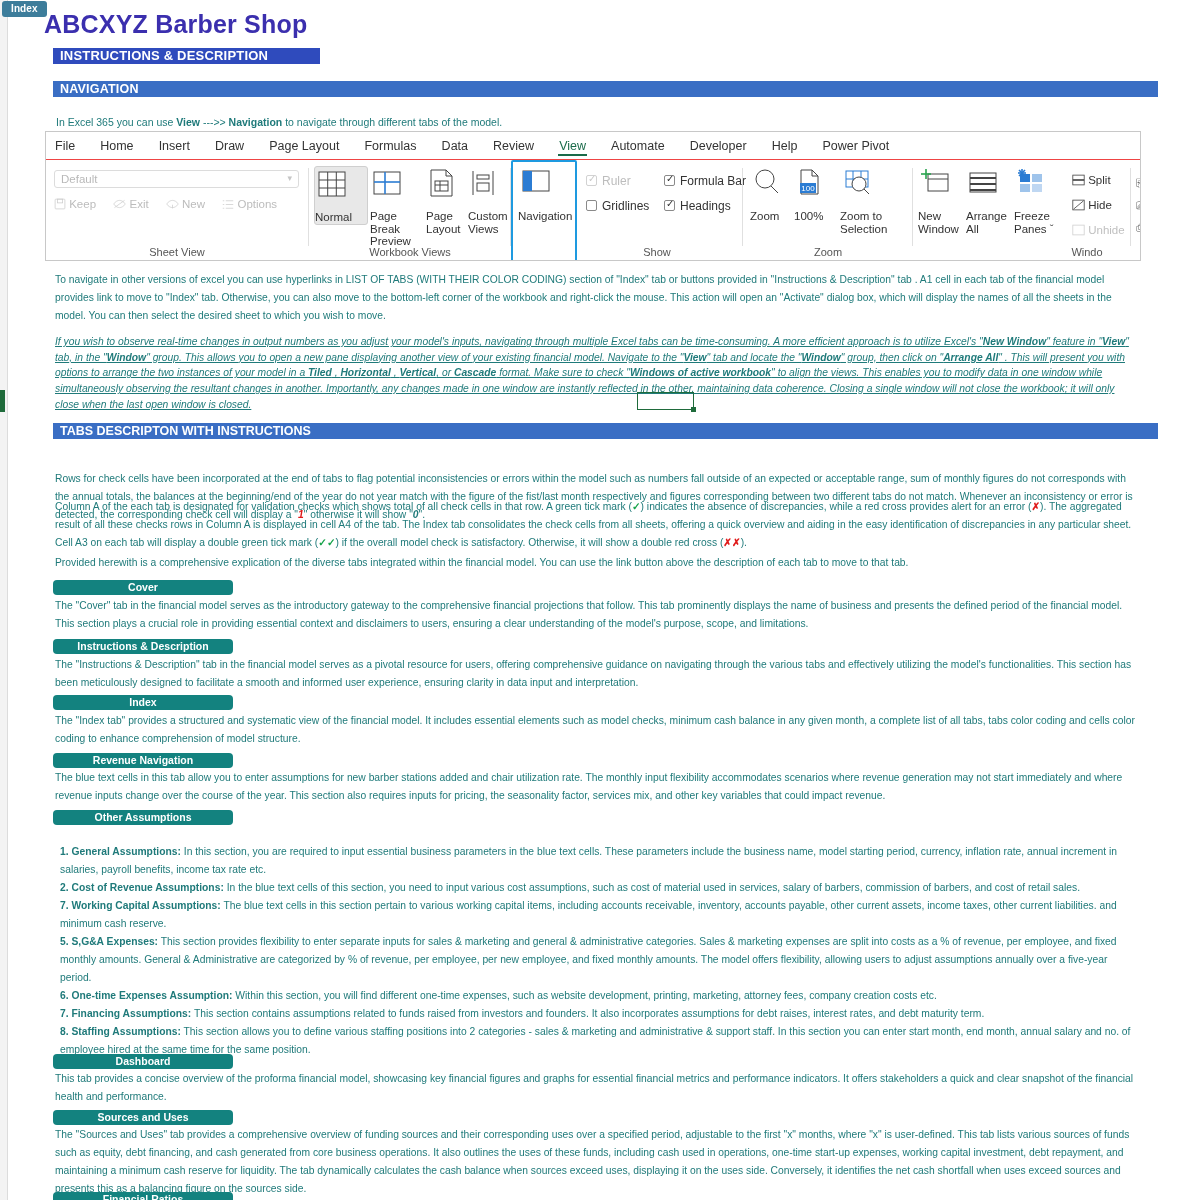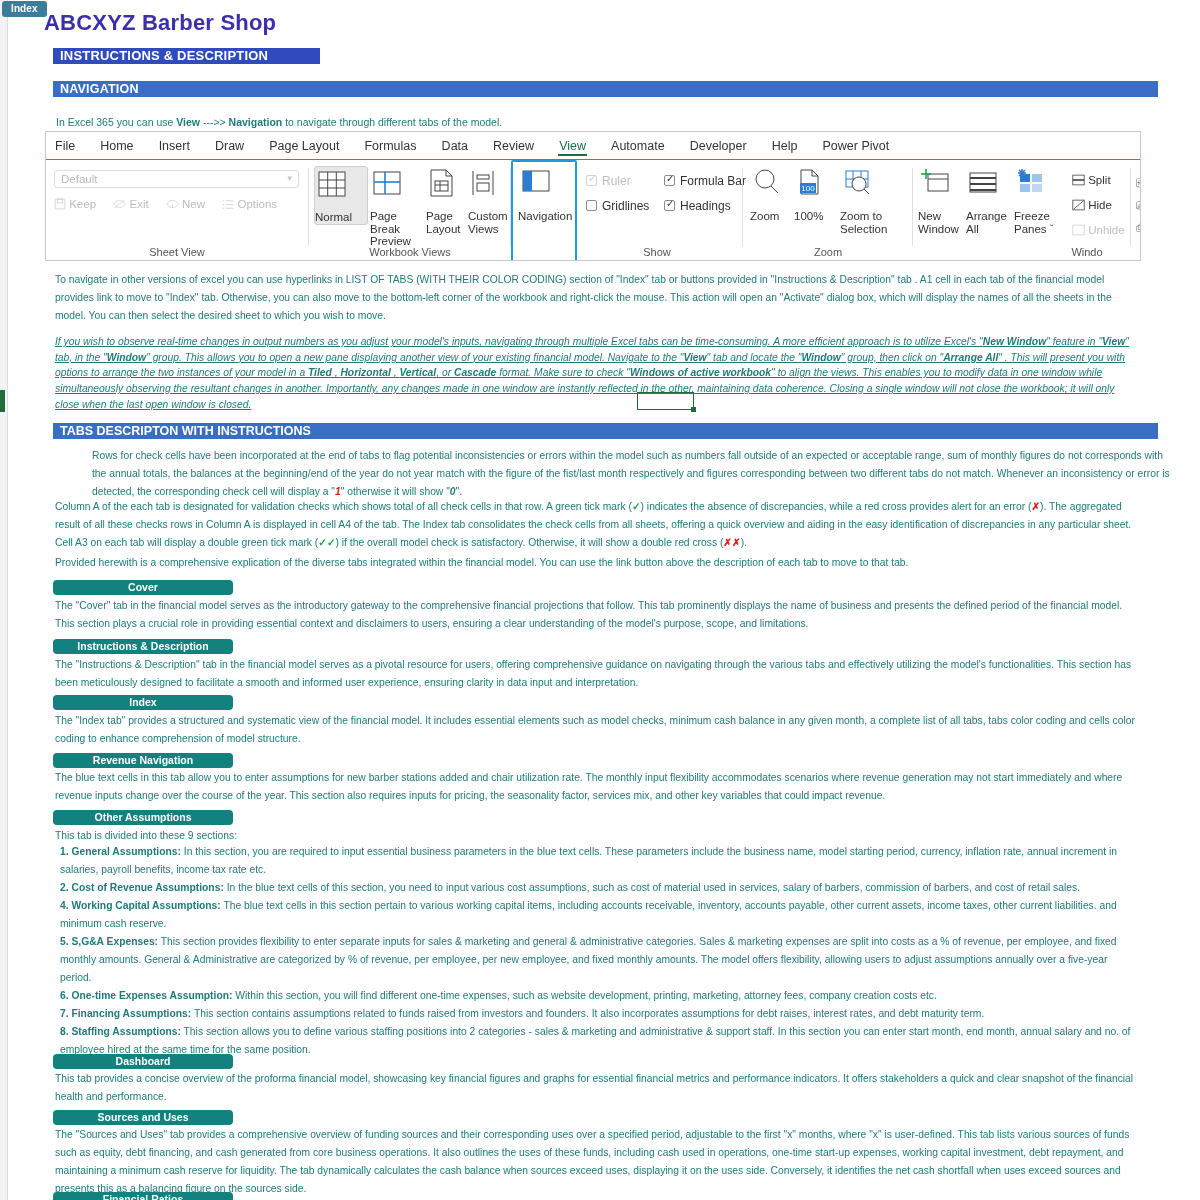--- a/index.html
+++ b/index.html
@@ -23,21 +23,21 @@
     position:absolute; left:2px; top:1px;
     background:#3d7d9b; color:#ffffff;
     font-weight:bold; font-size:10px;
     padding:2px 9px 3px 9px;
     border-radius:3px;
     letter-spacing:.1px;
   }
 
   .title {
     position:absolute; left:44px; top:10px;
-    font-size:22px; font-weight:bold; color:#3b2fae;
+    font-size:25px; font-weight:bold; color:#3b2fae;
     letter-spacing:.2px;
   }
 
   .banner-main {
     position:absolute; left:53px; top:48px;
     width:267px; height:16px;
     background:#2f4bbd; color:#ffffff;
     font-size:13px; font-weight:bold;
     padding-left:7px; line-height:16px;
     letter-spacing:.2px;
@@ -444,21 +444,21 @@
   <div class="para" style="top:271px;">To navigate in other versions of excel you can use hyperlinks in LIST OF TABS (WITH THEIR COLOR CODING) section of "Index" tab or buttons provided in  "Instructions &amp; Description" tab . A1 cell in each tab of the financial model provides link to move to "Index" tab. Otherwise, you can also move to the bottom-left corner of the workbook and right-click the mouse. This action will open an "Activate" dialog box, which will display the names of all the sheets in the model. You can then select the desired sheet to which you wish to move.</div>
 
   <div class="para ital" style="top:334px;">
     <span>If you wish to observe real-time changes in output numbers as you adjust your model's inputs, navigating through multiple Excel tabs can be time-consuming. A more efficient approach is to utilize Excel's "</span><b>New Window</b><span>" feature in "</span><b>View</b><span>" tab, in the "</span><b>Window</b><span>" group. This allows you to open a new pane displaying another view of your existing financial model. Navigate to the "</span><b>View</b><span>" tab and locate the "</span><b>Window</b><span>" group, then click on "</span><b>Arrange All</b><span>" . This will present you with options to arrange the two instances of your model in a </span><b>Tiled</b><span> , </span><b>Horizontal</b><span> , </span><b>Vertical</b><span>, or </span><b>Cascade</b><span> format. Make sure to check "</span><b>Windows of active workbook</b><span>" to align the views. This  enables you to modify data in one window while simultaneously observing the resultant changes in another. Importantly, any changes made in one window are instantly reflected in the other, maintaining data coherence. Closing a single window will not close the workbook; it will only close when the last open window is closed.</span>
   </div>
 
   <div class="cellsel"></div>
 
   <div class="banner-tabs">TABS DESCRIPTON WITH INSTRUCTIONS</div>
 
-  <div class="para" style="top:447px;margin-left:37px;">
+  <div class="para" style="top:470px;">
     <span>Rows for check cells have been incorporated at the end of tabs to flag potential inconsistencies or errors within the model such as numbers fall outside of an expected or acceptable range, sum of monthly figures do not corresponds with the annual totals, the balances at the beginning/end of the year do not year match with the figure of the fist/last month respectively and figures corresponding between two different tabs do not match. Whenever an inconsistency or error is detected, the corresponding check cell will display a "</span><span class="red ital">1</span><span>" otherwise it will show "</span><span class="ital bld">0</span><span>".</span>
   </div>
 
   <div class="para" style="top:498px;">
     <span>Column A of the each tab is designated for validation checks which shows total of all check cells in that row. A green tick mark (</span><span class="green">✓</span><span>) indicates the absence of discrepancies, while a red cross provides alert for an error (</span><span class="red">✗</span><span>). The aggregated result of all these checks rows in Column A is displayed in cell A4 of the tab. The Index tab consolidates the check cells from all sheets, offering a quick overview and aiding in the easy identification of discrepancies in any particular sheet. Cell A3 on each tab will display a double green tick mark (</span><span class="green">✓✓</span><span>) if the overall model check is satisfactory. Otherwise, it will show a double red cross (</span><span class="red">✗✗</span><span>).</span>
   </div>
 
   <div class="para" style="top:554px;">Provided herewith is a comprehensive explication of the diverse tabs integrated within the financial model. You can use the link button above the description of each tab to move to that tab.</div>
 
   <div class="tabbtn" style="top:580px;">Cover</div>
@@ -467,25 +467,24 @@
   <div class="tabbtn" style="top:639px;">Instructions &amp; Description</div>
   <div class="para" style="top:656px;">The "Instructions &amp; Description" tab in the financial model serves as a pivotal resource for users, offering comprehensive guidance on navigating through the various tabs and effectively utilizing the model's functionalities. This section has been meticulously designed to facilitate a smooth and informed user experience, ensuring clarity in data input and interpretation.</div>
 
   <div class="tabbtn" style="top:695px;">Index</div>
   <div class="para" style="top:712px;">The "Index tab" provides a structured and systematic view of the financial model. It includes essential elements such as model checks, minimum cash balance in any given month, a complete list of all tabs, tabs color coding and cells color coding to enhance comprehension of model structure.</div>
 
   <div class="tabbtn" style="top:753px;">Revenue Navigation</div>
   <div class="para" style="top:769px;">The blue text cells in this tab allow you to enter assumptions for new barber stations added and chair utilization rate. The monthly input flexibility accommodates scenarios where revenue generation may not start immediately and where revenue inputs change over the course of the year. This section also requires inputs for pricing, the seasonality factor, services mix, and other key variables that could impact revenue.</div>
 
   <div class="tabbtn" style="top:810px;">Other Assumptions</div>
-  <div class="para" style="top:827px;">This tab is divided into these 9 sections:</div>
   <div class="para" style="top:843px; left:60px; width:1080px;">
     <div><b>1. General Assumptions:</b><span> In this section, you are required to input essential business parameters in the blue text cells. These parameters include the business name, model starting period, currency, inflation rate, annual increment in salaries, payroll benefits, income tax rate etc.</span></div>
     <div><b>2. Cost of Revenue Assumptions:</b><span> In the blue text cells of this section, you need to input various cost assumptions, such as cost of material used in services, salary of barbers, commission of barbers, and cost of retail sales.</span></div>
-    <div><b>4. Working Capital Assumptions:</b><span> The blue text cells in this section pertain to various working capital items, including accounts receivable, inventory, accounts payable, other current assets, income taxes, other current liabilities. and minimum cash reserve.</span></div>
+    <div><b>7. Working Capital Assumptions:</b><span> The blue text cells in this section pertain to various working capital items, including accounts receivable, inventory, accounts payable, other current assets, income taxes, other current liabilities. and minimum cash reserve.</span></div>
     <div><b>5. S,G&amp;A Expenses:</b><span> This section provides flexibility to enter separate inputs for sales &amp; marketing and general &amp; administrative categories. Sales &amp; marketing expenses are split into costs as a % of revenue, per employee, and fixed monthly amounts. General &amp; Administrative are categorized by % of revenue, per employee, per new employee, and fixed monthly amounts. The model offers flexibility, allowing users to adjust assumptions annually  over a  five-year period.</span></div>
     <div><b>6. One-time Expenses Assumption:</b><span> Within this section, you will find different one-time expenses, such as website development, printing, marketing, attorney fees, company creation costs etc.</span></div>
     <div><b>7. Financing Assumptions:</b><span> This section contains assumptions related to funds raised from investors and founders. It also incorporates assumptions for debt raises, interest rates, and debt maturity term.</span></div>
     <div><b>8. Staffing Assumptions:</b><span> This section allows you to define various staffing positions into 2 categories - sales &amp; marketing and administrative &amp; support staff. In this section you can enter start month, end month, annual salary and no. of employee hired at  the same time for the same position.</span></div>
   </div>
 
   <div class="tabbtn" style="top:1054px;">Dashboard</div>
   <div class="para" style="top:1070px;">This tab provides a concise overview of the proforma financial model, showcasing key financial figures and graphs for essential financial metrics and performance indicators. It offers stakeholders a quick and clear snapshot of the financial health and performance.</div>
 
   <div class="tabbtn" style="top:1110px;">Sources and Uses</div>

